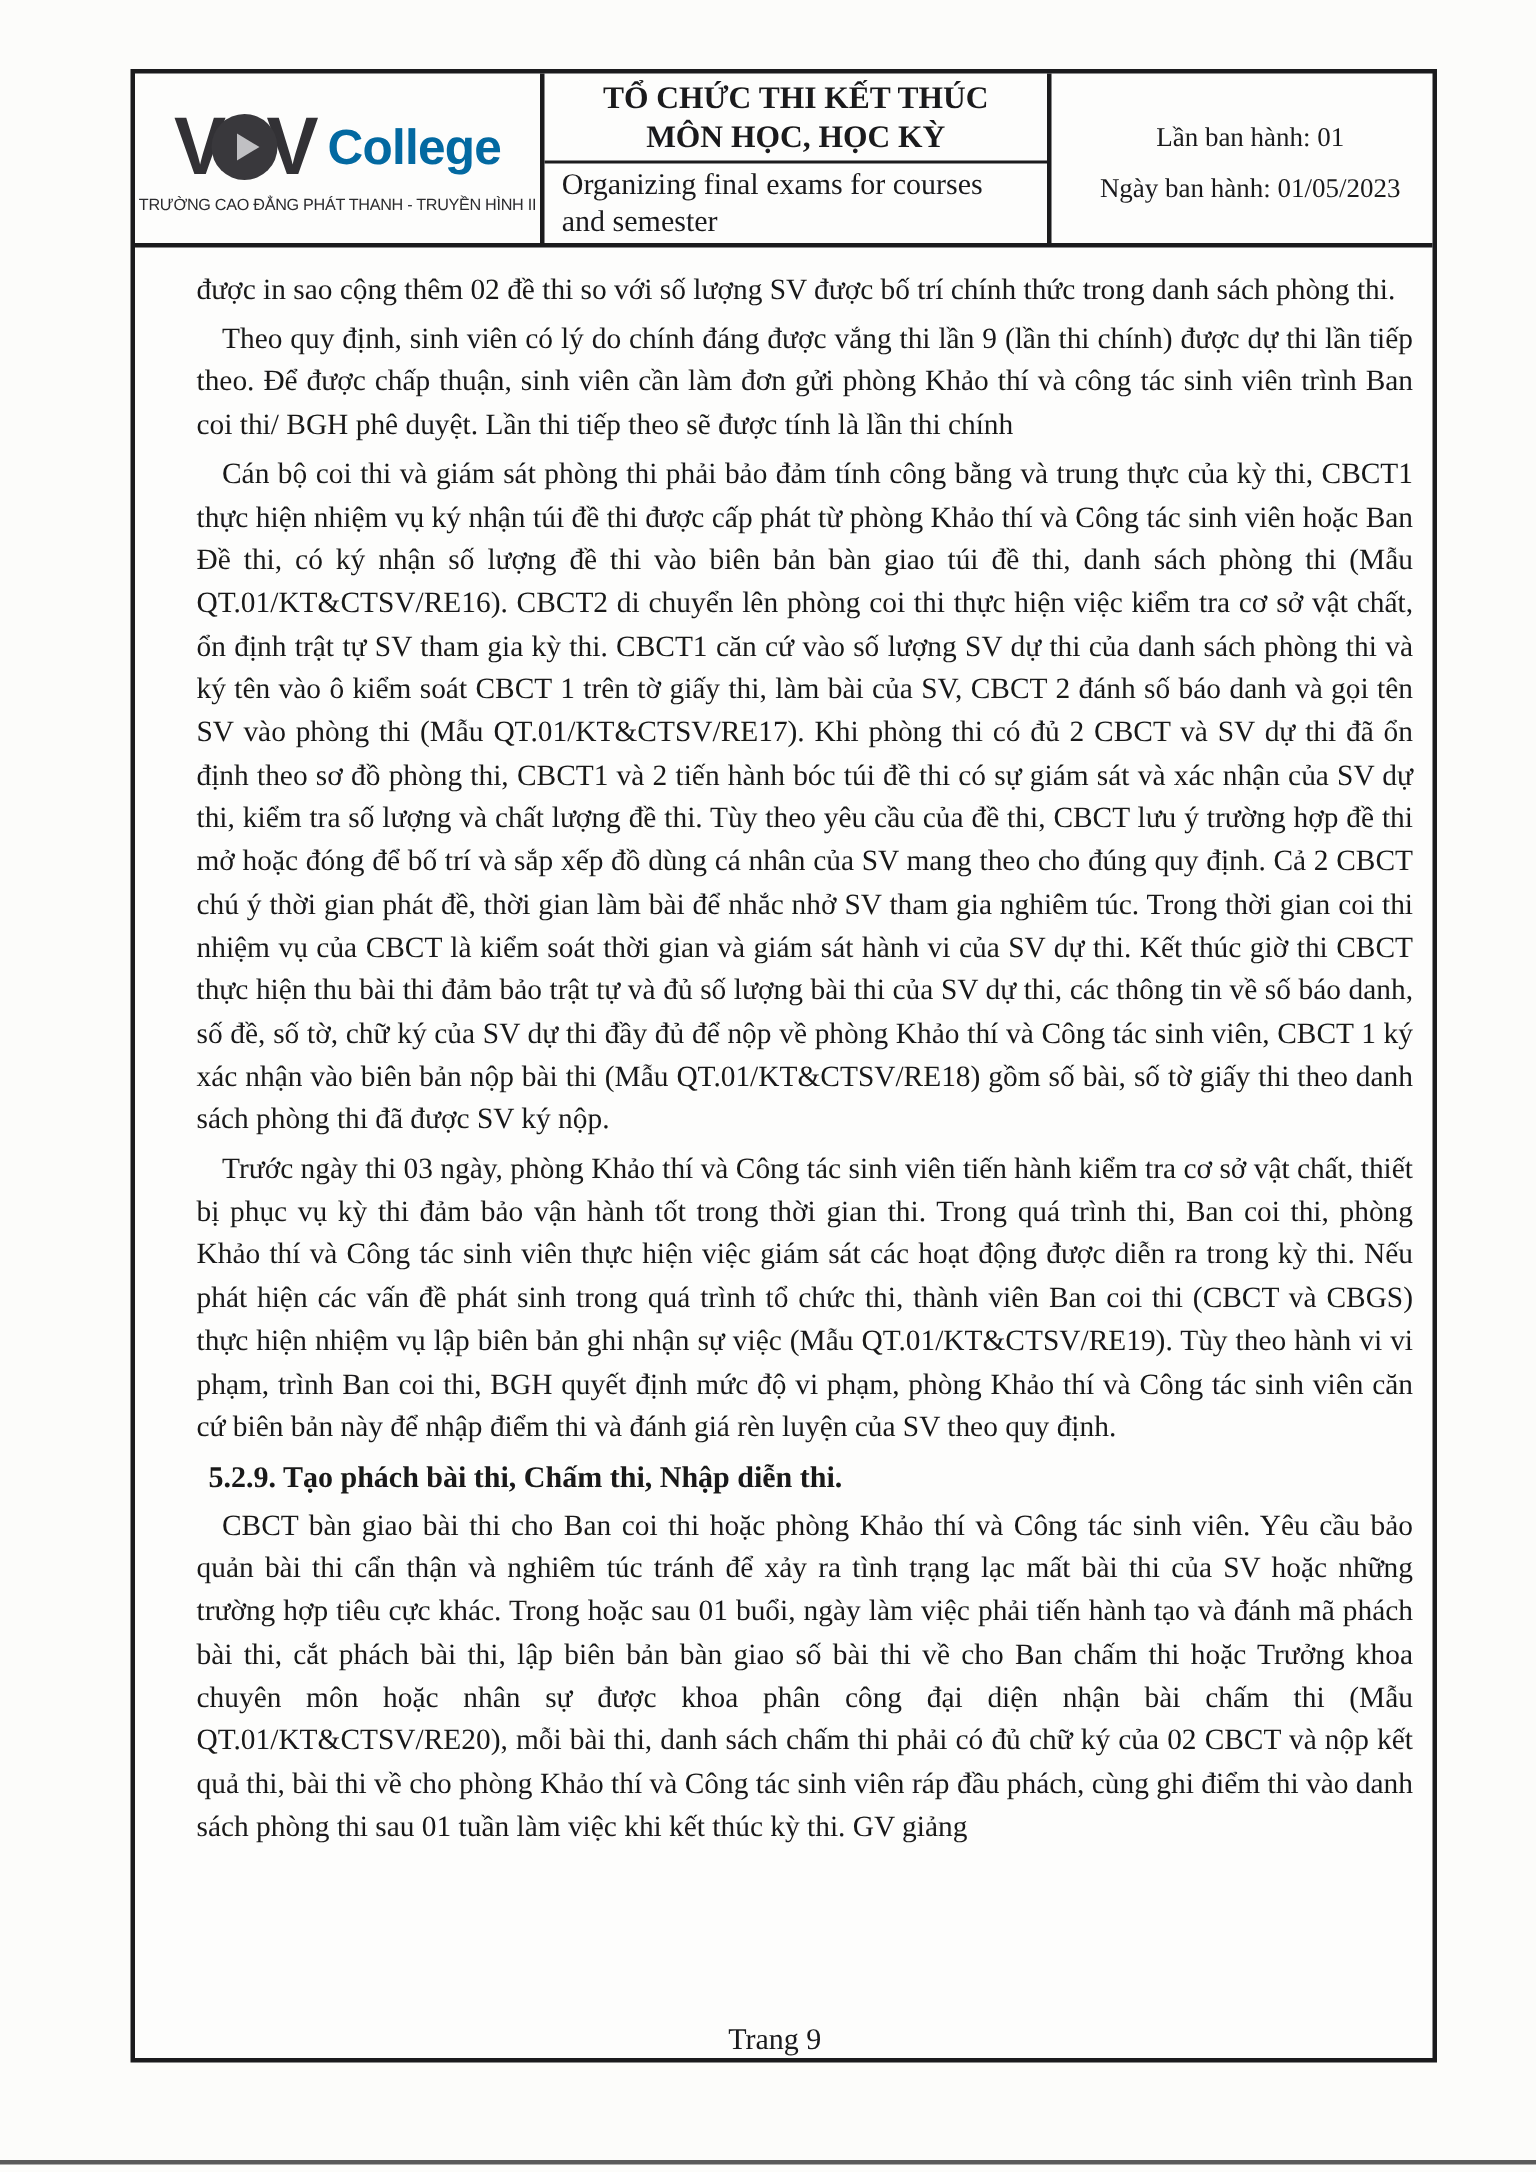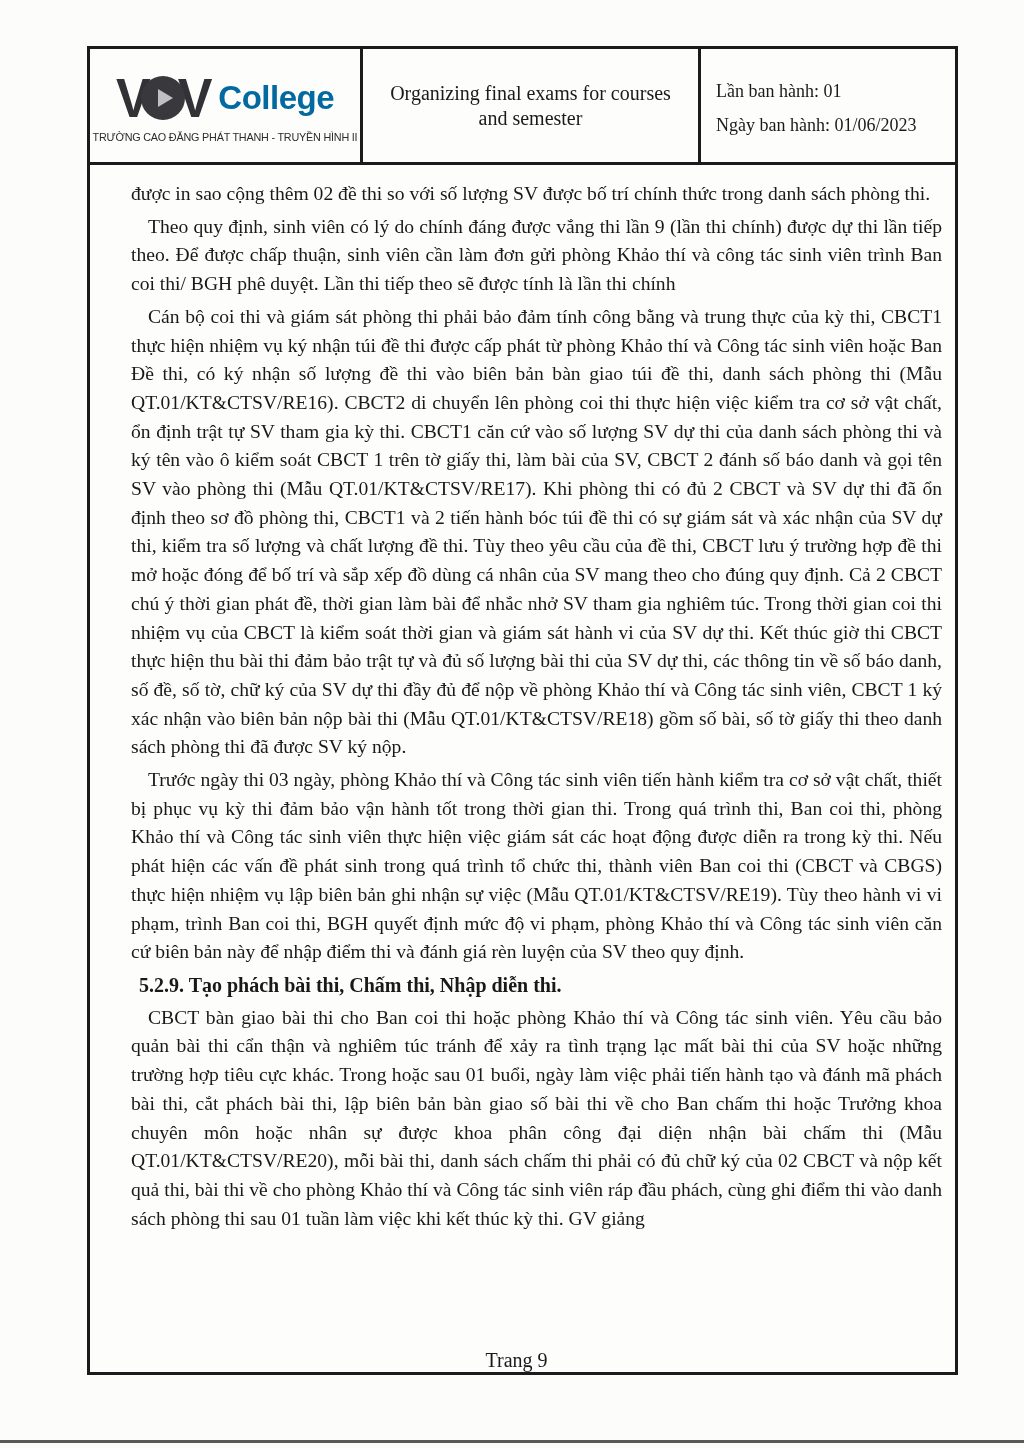--- a/index.html
+++ b/index.html
@@ -102,30 +102,30 @@
     text-align: center;
     width: 282px;
   }
   .title-en-box {
     flex: 1;
     display: flex; align-items: center; justify-content: center;
   }
   .title-en {
     font-size: 20px;
     line-height: 25px;
-    text-align: center;
     width: 312px;
     font-family: Liberation Serif, serif;
   }
   .meta-cell {
     flex: 1;
     box-sizing: border-box;
     padding: 25px 4px 0 15px;
     font-size: 18px;
     line-height: 34px;
+    text-align: center;
   }
   .meta-line { white-space: nowrap; }
   
   .doc-body {
     padding: 15px 13px 0 9px;
     font-size: 19.6px;
     line-height: 28.7px;
     text-align: justify;
     height: 1180px;
     overflow: hidden;
@@ -175,28 +175,31 @@
           <span class="play-circle">
             <span class="play-triangle"></span>
           </span>
           <span class="vov-v">V</span>
           <span class="vov-college">College</span>
         </div>
         <div class="school-name">TRƯỜNG CAO ĐẲNG PHÁT THANH - TRUYỀN HÌNH II</div>
       </div>
 
       <div class="title-cell">
+        <div class="title-vi-box">
+          <div class="title-vi">TỔ CHỨC THI KẾT THÚC MÔN HỌC, HỌC KỲ</div>
+        </div>
         <div class="title-en-box">
           <div class="title-en">Organizing final exams for courses and semester</div>
         </div>
       </div>
 
       <div class="meta-cell">
         <div class="meta-line">Lần ban hành: 01</div>
-        <div class="meta-line">Ngày ban hành: 01/06/2023</div>
+        <div class="meta-line">Ngày ban hành: 01/05/2023</div>
       </div>
 
     </header>
 
     <main class="doc-body">
       <p class="continuation">được in sao cộng thêm 02 đề thi so với số lượng SV được bố trí chính thức trong danh sách phòng thi.</p>
       <p>Theo quy định, sinh viên có lý do chính đáng được vắng thi lần 9 (lần thi chính) được dự thi lần tiếp theo. Để được chấp thuận, sinh viên cần làm đơn gửi phòng Khảo thí và công tác sinh viên trình Ban coi thi/ BGH phê duyệt. Lần thi tiếp theo sẽ được tính là lần thi chính</p>
       <p>Cán bộ coi thi và giám sát phòng thi phải bảo đảm tính công bằng và trung thực của kỳ thi, CBCT1 thực hiện nhiệm vụ ký nhận túi đề thi được cấp phát từ phòng Khảo thí và Công tác sinh viên hoặc Ban Đề thi, có ký nhận số lượng đề thi vào biên bản bàn giao túi đề thi, danh sách phòng thi (Mẫu QT.01/KT&amp;CTSV/RE16). CBCT2 di chuyển lên phòng coi thi thực hiện việc kiểm tra cơ sở vật chất, ổn định trật tự SV tham gia kỳ thi. CBCT1 căn cứ vào số lượng SV dự thi của danh sách phòng thi và ký tên vào ô kiểm soát CBCT 1 trên tờ giấy thi, làm bài của SV, CBCT 2 đánh số báo danh và gọi tên SV vào phòng thi (Mẫu QT.01/KT&amp;CTSV/RE17). Khi phòng thi có đủ 2 CBCT và SV dự thi đã ổn định theo sơ đồ phòng thi, CBCT1 và 2 tiến hành bóc túi đề thi có sự giám sát và xác nhận của SV dự thi, kiểm tra số lượng và chất lượng đề thi. Tùy theo yêu cầu của đề thi, CBCT lưu ý trường hợp đề thi mở hoặc đóng để bố trí và sắp xếp đồ dùng cá nhân của SV mang theo cho đúng quy định. Cả 2 CBCT chú ý thời gian phát đề, thời gian làm bài để nhắc nhở SV tham gia nghiêm túc. Trong thời gian coi thi nhiệm vụ của CBCT là kiểm soát thời gian và giám sát hành vi của SV dự thi. Kết thúc giờ thi CBCT thực hiện thu bài thi đảm bảo trật tự và đủ số lượng bài thi của SV dự thi, các thông tin về số báo danh, số đề, số tờ, chữ ký của SV dự thi đầy đủ để nộp về phòng Khảo thí và Công tác sinh viên, CBCT 1 ký xác nhận vào biên bản nộp bài thi (Mẫu QT.01/KT&amp;CTSV/RE18) gồm số bài, số tờ giấy thi theo danh sách phòng thi đã được SV ký nộp.</p>
       <p>Trước ngày thi 03 ngày, phòng Khảo thí và Công tác sinh viên tiến hành kiểm tra cơ sở vật chất, thiết bị phục vụ kỳ thi đảm bảo vận hành tốt trong thời gian thi. Trong quá trình thi, Ban coi thi, phòng Khảo thí và Công tác sinh viên thực hiện việc giám sát các hoạt động được diễn ra trong kỳ thi. Nếu phát hiện các vấn đề phát sinh trong quá trình tổ chức thi, thành viên Ban coi thi (CBCT và CBGS) thực hiện nhiệm vụ lập biên bản ghi nhận sự việc (Mẫu QT.01/KT&amp;CTSV/RE19). Tùy theo hành vi vi phạm, trình Ban coi thi, BGH quyết định mức độ vi phạm, phòng Khảo thí và Công tác sinh viên căn cứ biên bản này để nhập điểm thi và đánh giá rèn luyện của SV theo quy định.</p>
       <h3 class="section-heading">5.2.9. Tạo phách bài thi, Chấm thi, Nhập diễn thi.</h3>

